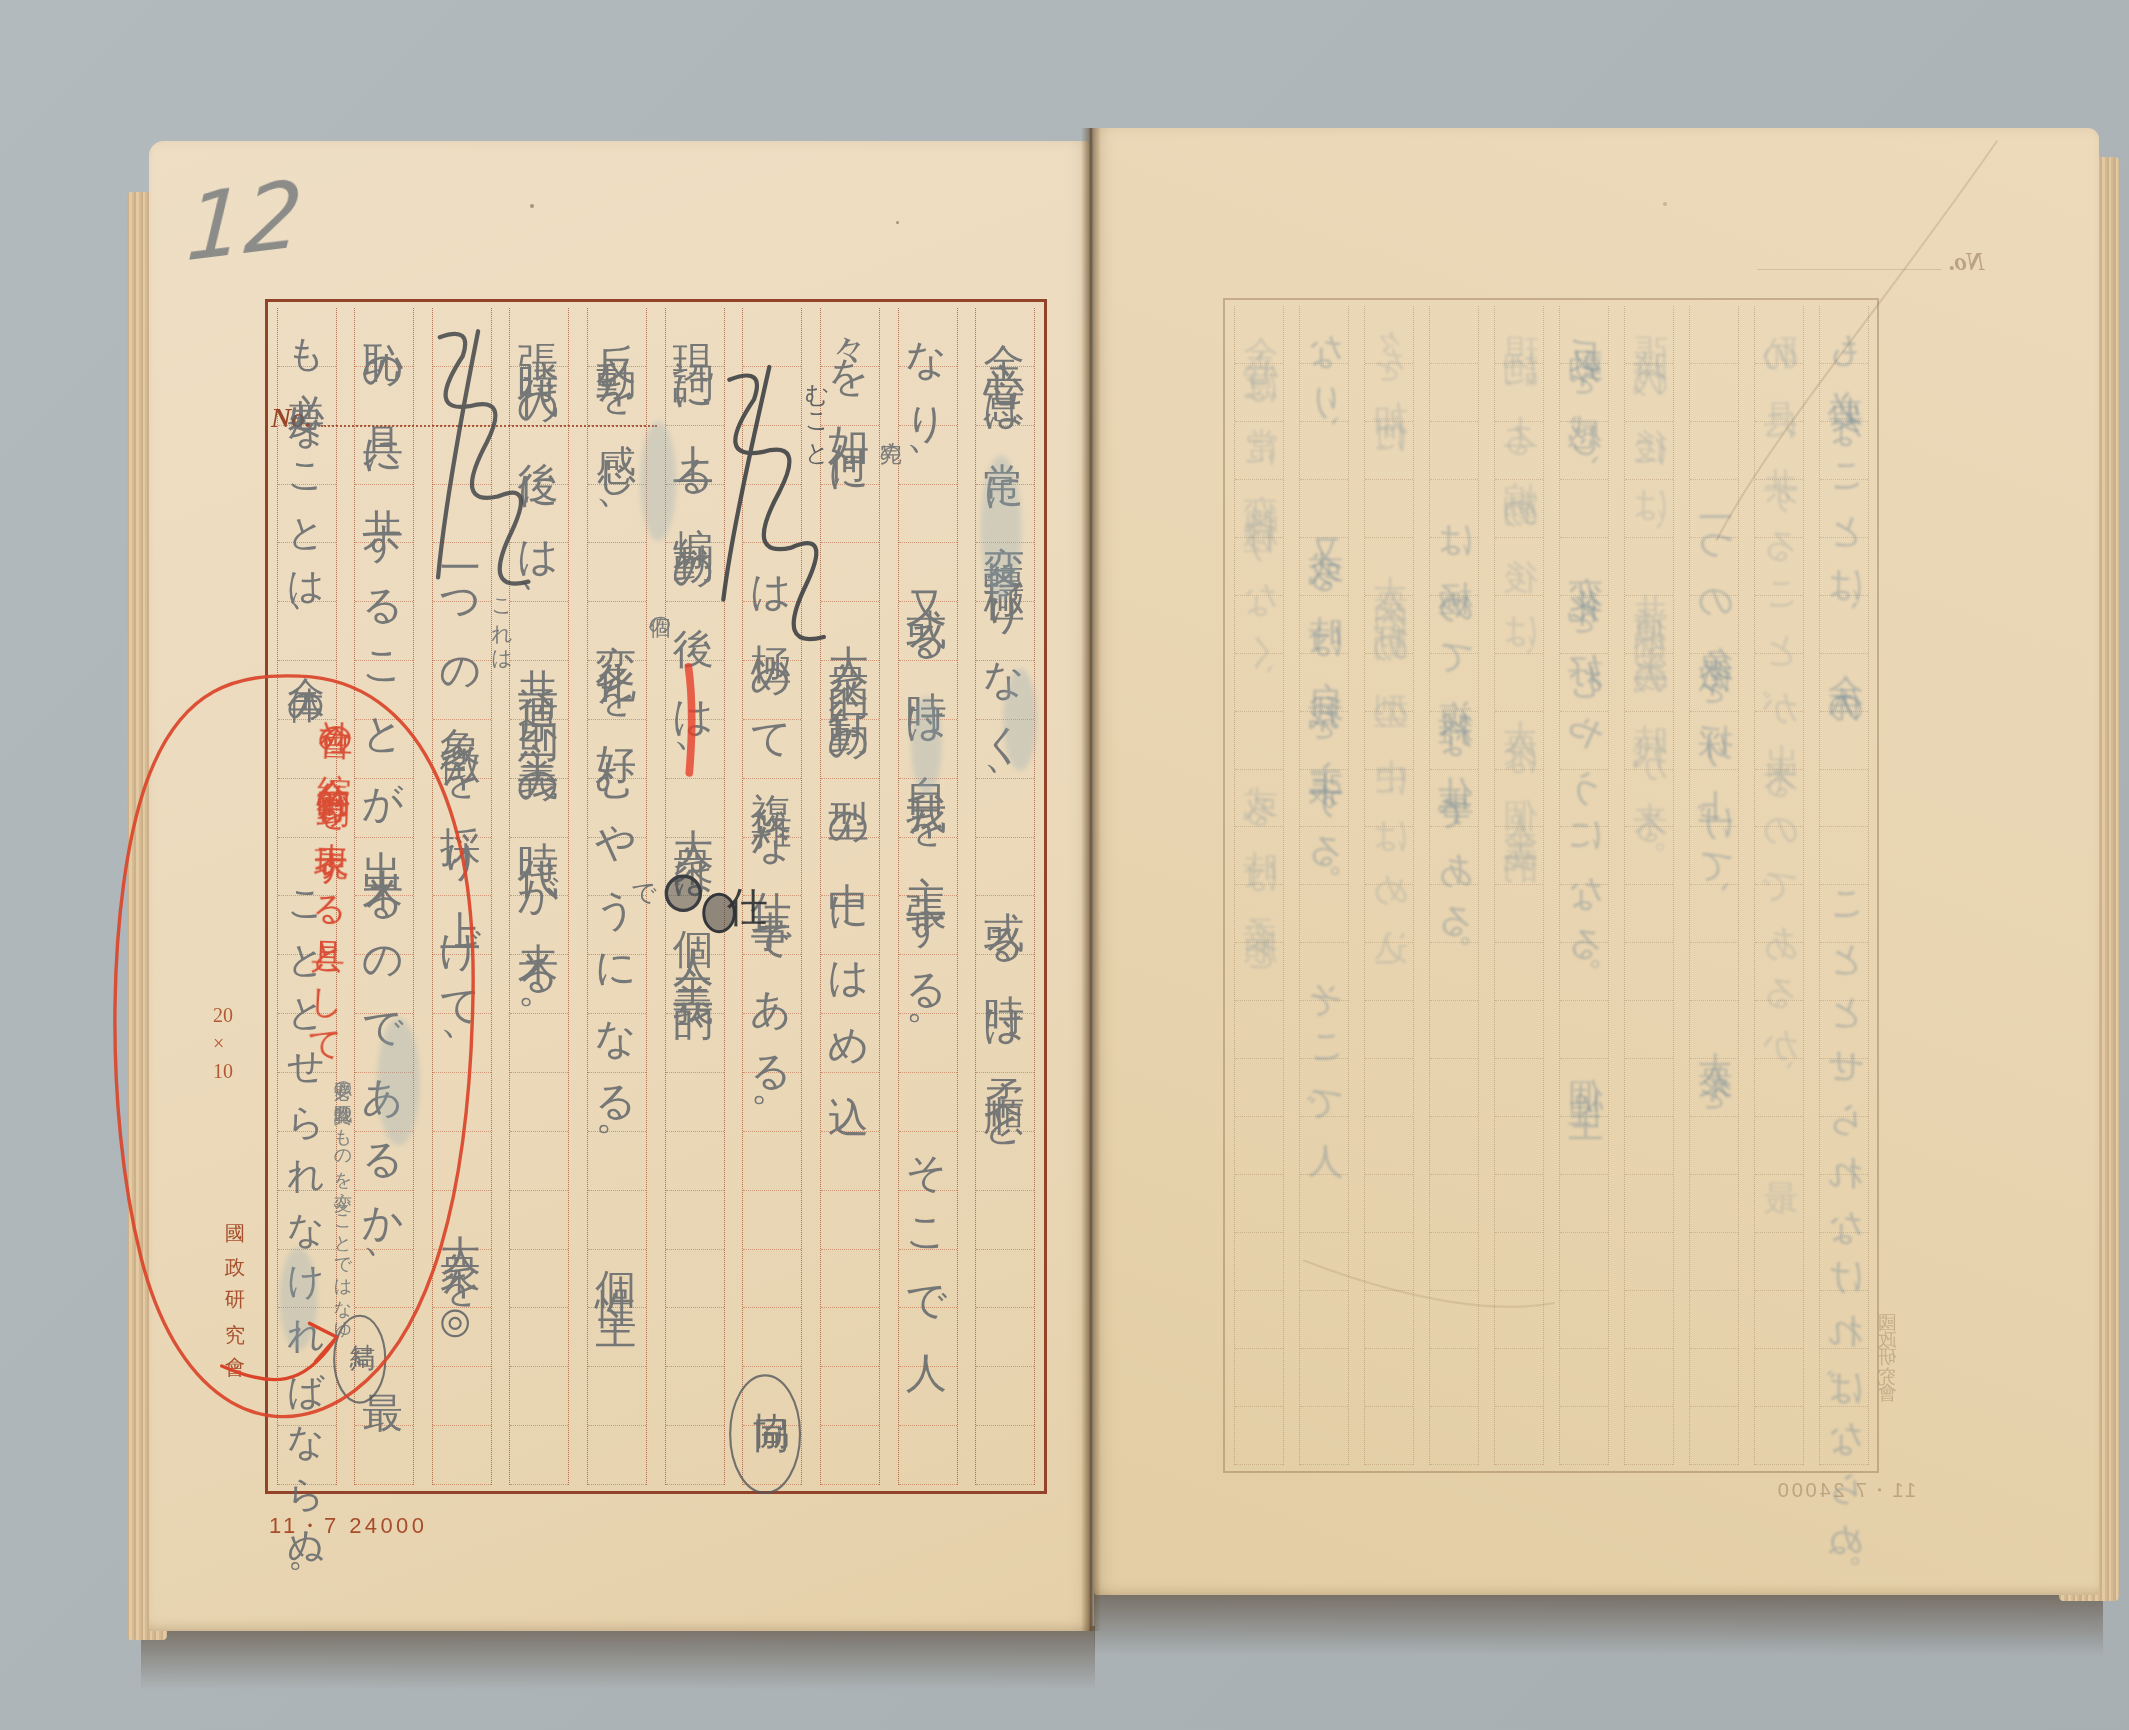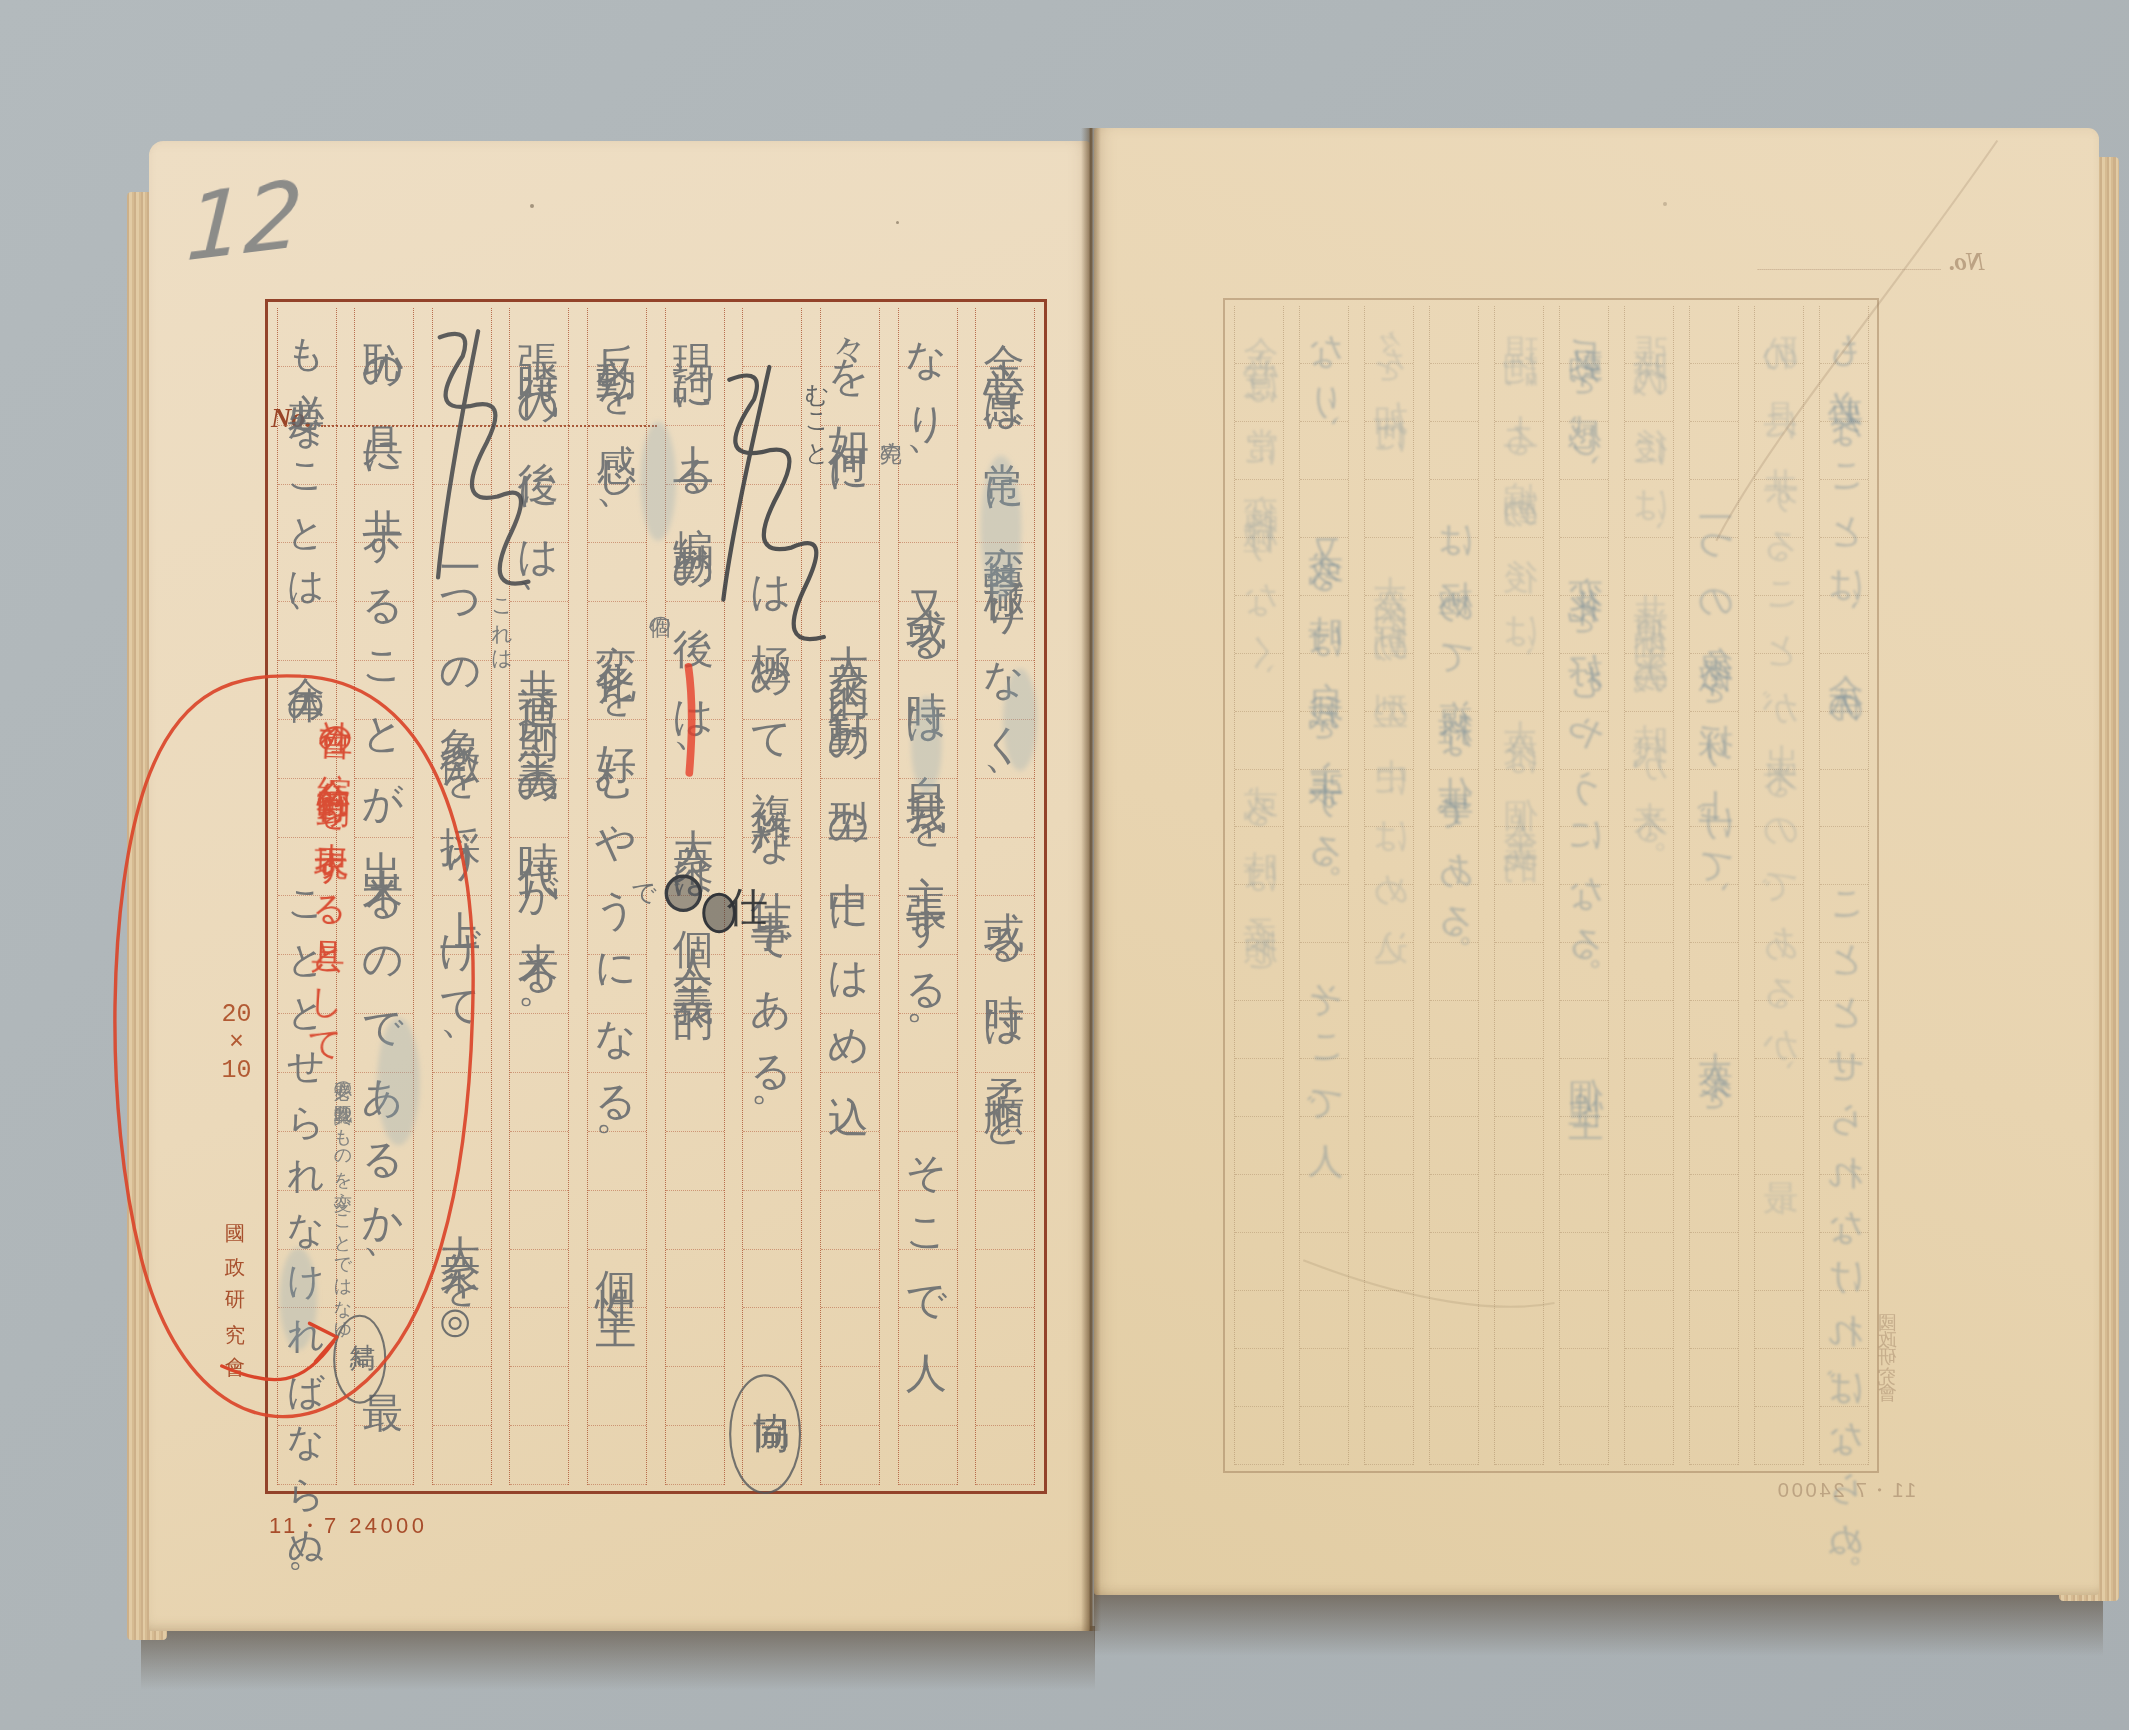--- a/index.html
+++ b/index.html
@@ -29,22 +29,22 @@
     box-shadow:inset 12px 0 18px -9.4px rgba(120,90,55,.38), inset 0 -6.8px 12px -6px rgba(120,90,55,.25);}
   #gutter{position:absolute;left:1081px;top:128px;width:20.4px;height:1503px;
     background:linear-gradient(90deg,rgba(90,65,35,0) 0%,rgba(90,65,35,.45) 38%,#6b5438 50%,rgba(90,65,35,.35) 62%,rgba(90,65,35,0) 100%);}
   #pencil-12{position:absolute;left:37px;top:27px;font-size:92px;
     font-family:"DejaVu Sans",sans-serif;font-style:italic;
     transform:rotate(-7deg) skewX(-10deg);color:#7b7e80;opacity:.85;filter:blur(0.2px);}
   #no-row{position:absolute;left:122px;top:261px;display:flex;align-items:baseline;}
   #no-label{font-family:"Liberation Serif",serif;font-style:italic;font-weight:bold;
     font-size:28px;color:#9a4527;}
   #no-dots{width:336px;border-bottom:2.6px dotted #a04b2b;margin-left:8.5px;height:17px;opacity:.9;}
-  #label-20x10{position:absolute;left:64px;top:860px;width:47px;text-align:center;
-    font-size:25px;line-height:28px;color:#b25a33;font-family:Liberation Mono, monospace;white-space:pre-line;}
+  #label-20x10{position:absolute;left:64px;top:860px;width:47px;
+    font-size:20px;line-height:28px;color:#b25a33;font-family:Liberation Serif, serif;white-space:pre-line;}
   #publisher-label{position:absolute;left:72px;top:1067px;writing-mode:vertical-rl;
     font-size:20.4px;letter-spacing:33px;color:#a8502d;font-family:"Liberation Serif",serif;}
   #print-code{position:absolute;left:120px;top:1370px;font-size:22px;letter-spacing:3.4px;
     color:#a84d2b;font-family:"Liberation Sans",sans-serif;}
   
   .ms-grid{position:absolute;box-sizing:border-box;display:flex;flex-direction:row-reverse;
     justify-content:space-between;padding:6px 8.5px;}
   #grid-left{left:116px;top:158px;width:782px;height:1195px;border:3px solid #93432a;}
   .ms-col{position:relative;width:60px;height:100%;box-sizing:border-box;
     border-left:0.9px dotted rgba(171,83,50,.8);border-right:0.9px dotted rgba(171,83,50,.8);overflow:visible;}

